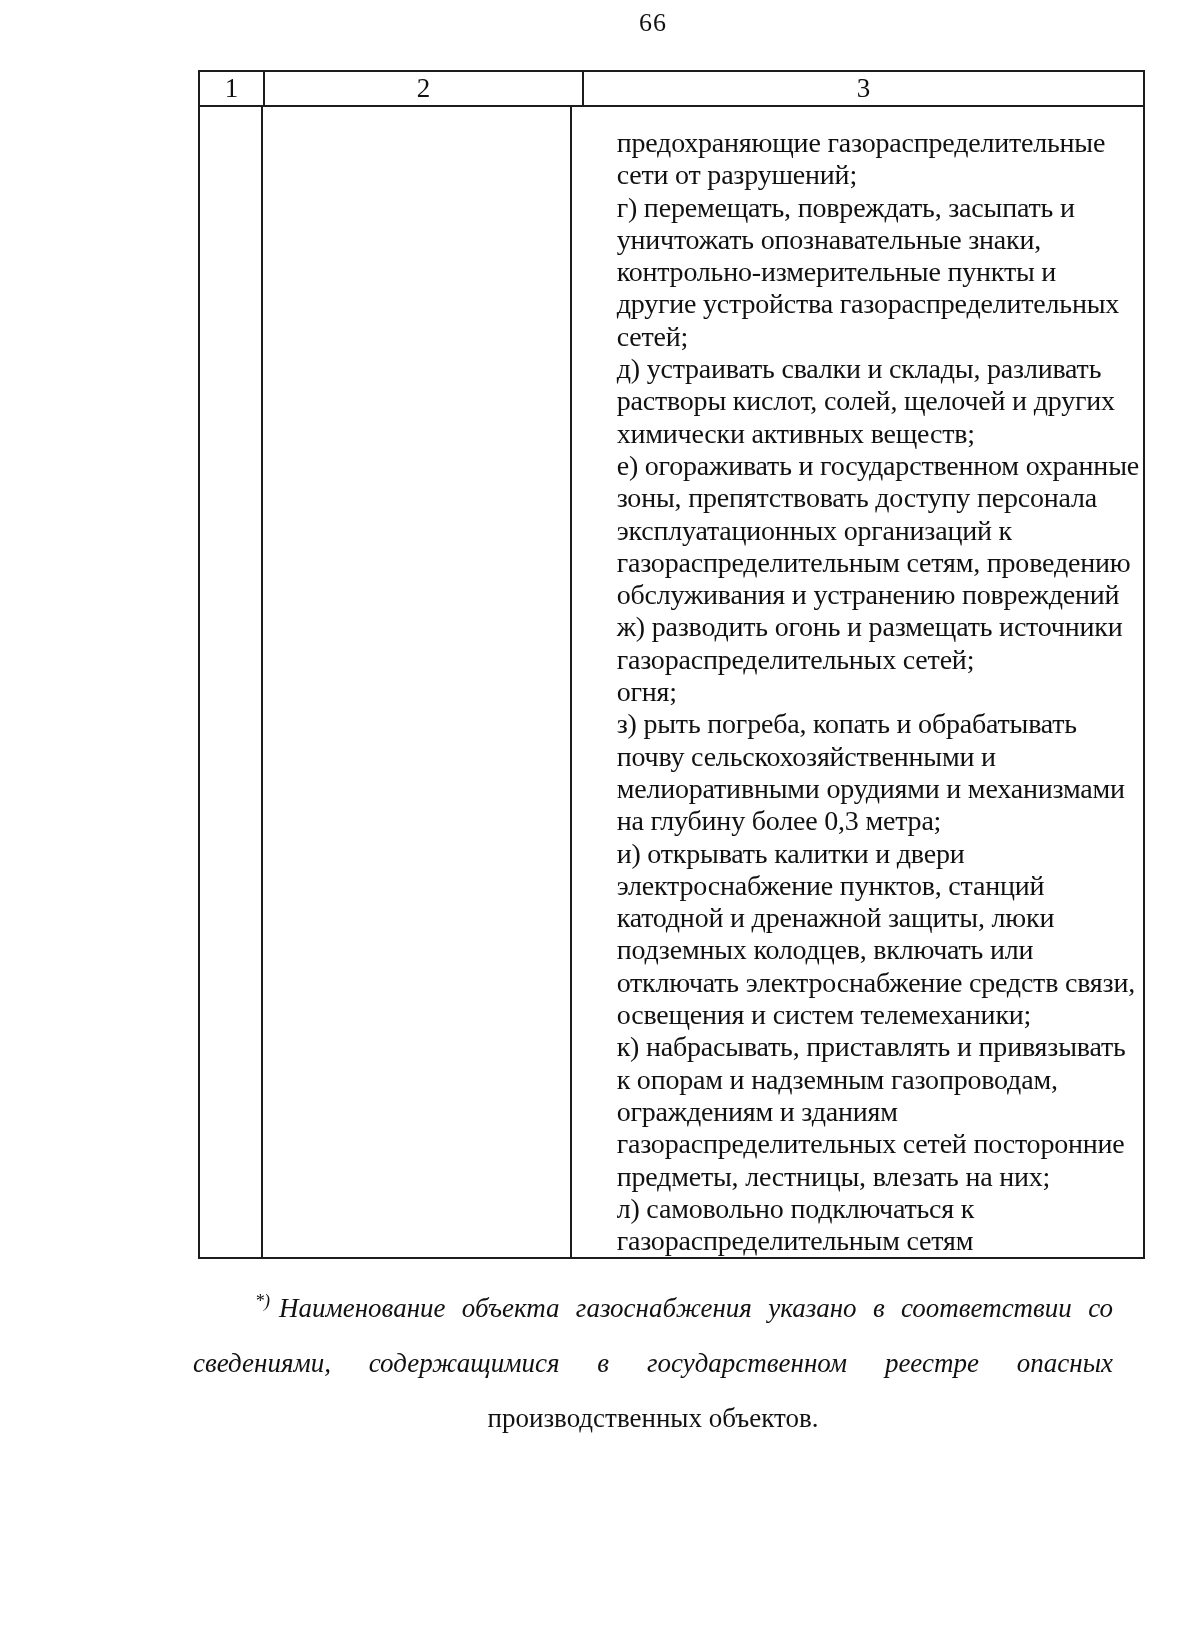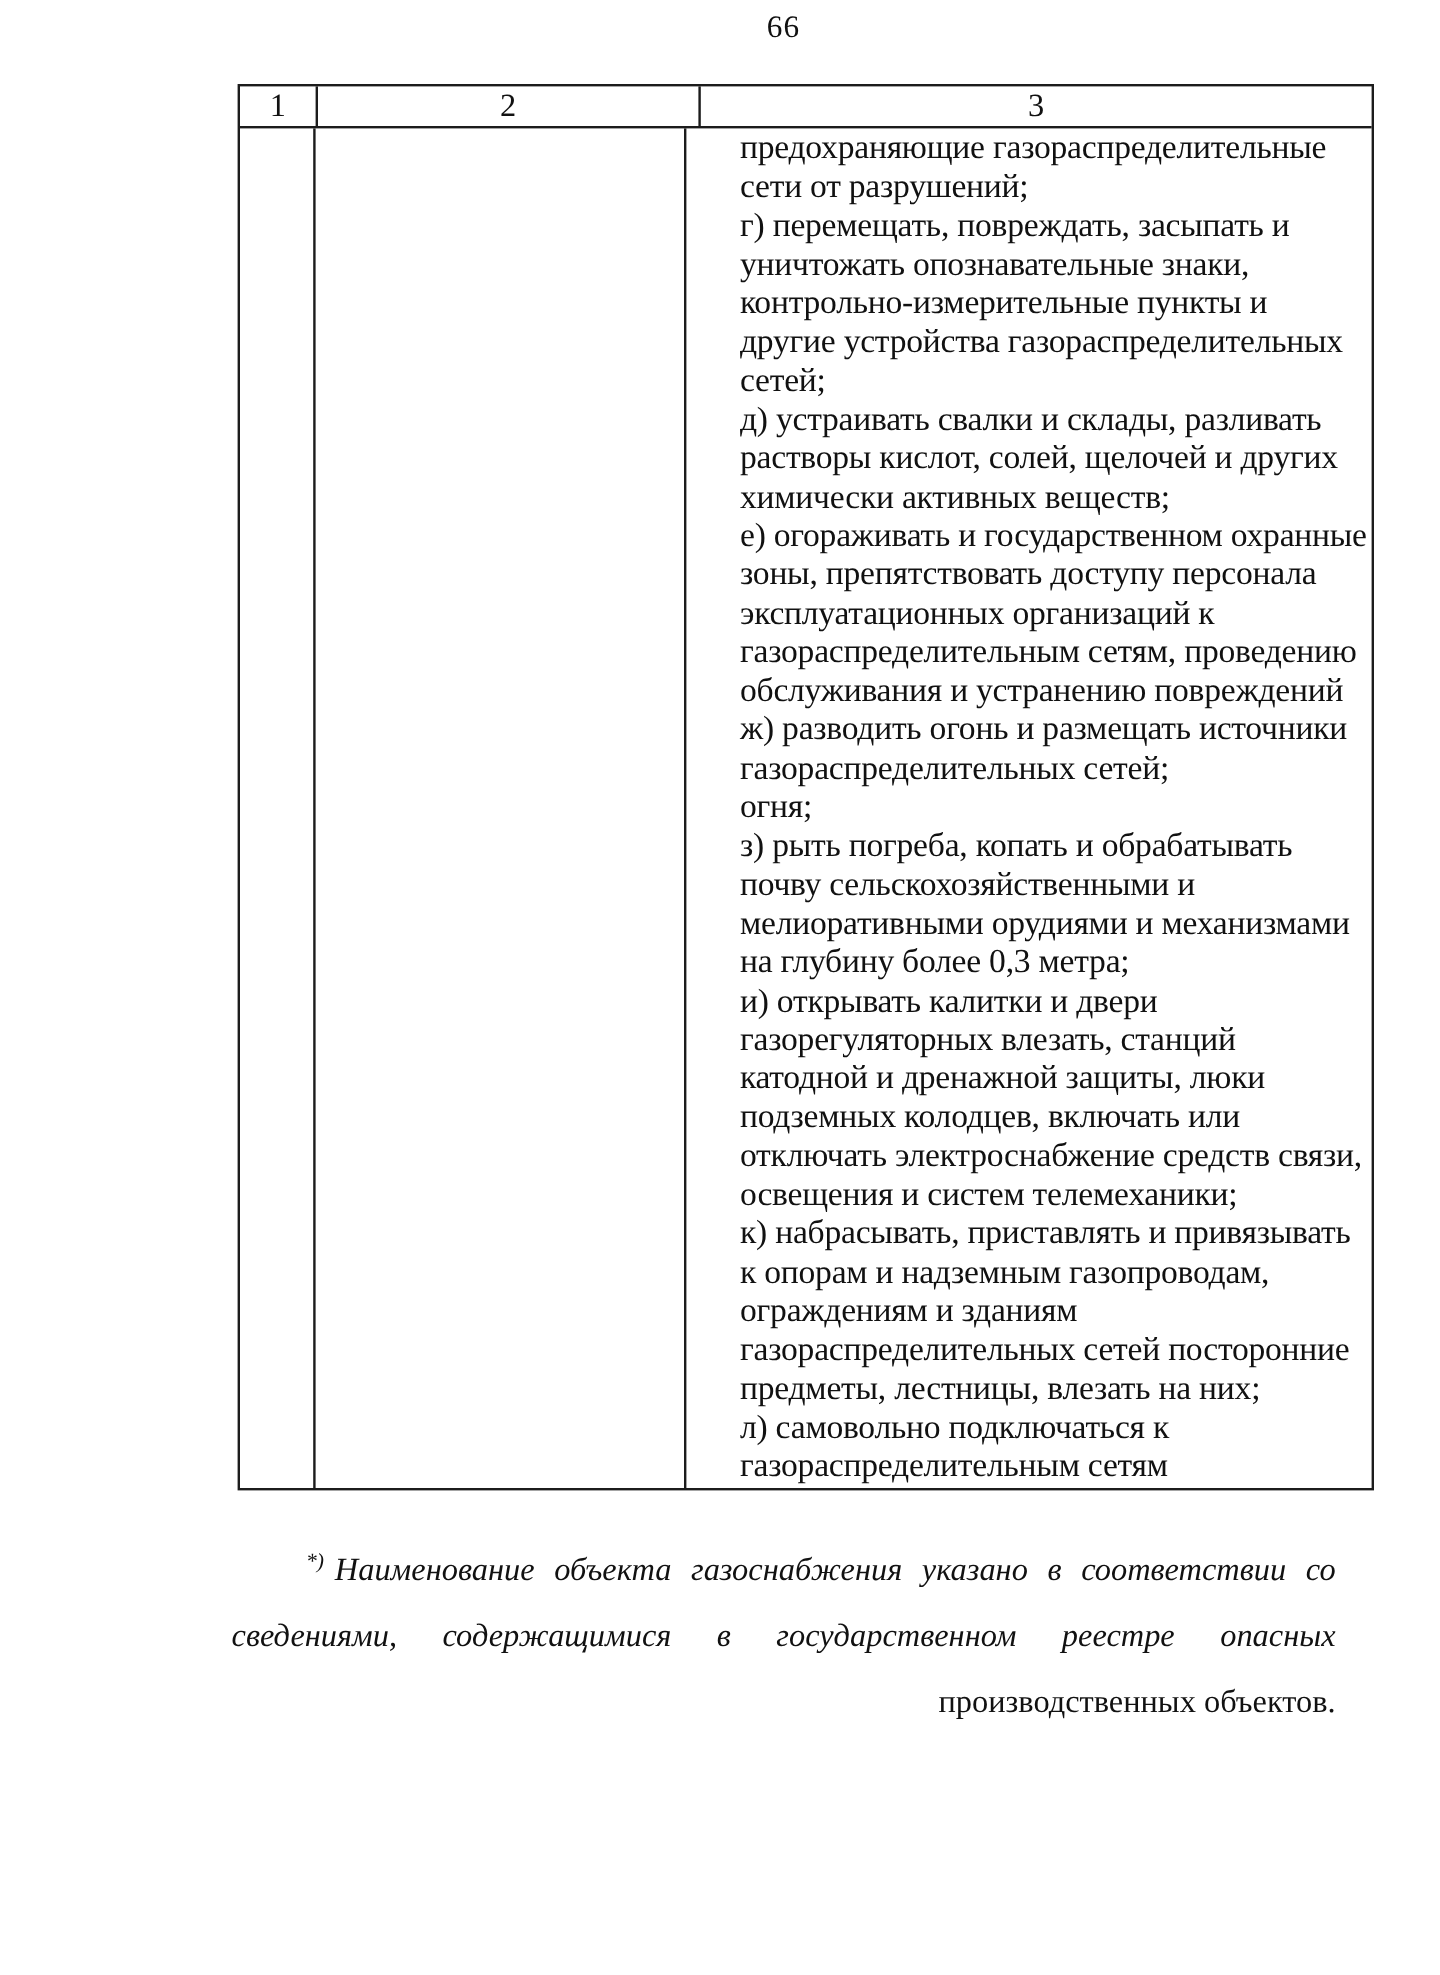--- a/index.html
+++ b/index.html
@@ -49,21 +49,21 @@
   .h-cell {
     text-align: center;
     font-size: 27px;
     line-height: 33px;
     height: 33px;
   }
   .t-body .t-cell {
     min-height: 1133px;
   }
   .cell-text {
-    padding: 1px 4px 0 8px;
+    padding: 20px 4px 0 8px;
     margin-left: 37px;
   }
   .tline {
     font-size: 28px;
     line-height: 32.3px;
     height: 32.3px;
     white-space: nowrap;
     letter-spacing: -0.2px;
   }
   .footnote {
@@ -88,21 +88,21 @@
     padding-left: 62px;
     box-sizing: border-box;
   }
   .fn-marker {
     font-size: 18px;
     vertical-align: super;
     line-height: 0;
     margin-right: 9px;
   }
   .fn-last {
-    text-align: right;
+    text-align: center;
   }
 </style>
 </head>
 <body>
 
 <div class="page-number">66</div>
 
 <div class="doc-table">
   <div class="t-row t-head">
     <div class="t-cell c1 h-cell">1</div>
@@ -130,21 +130,21 @@
           <div class="tline">газораспределительным сетям, проведению</div>
           <div class="tline">обслуживания и устранению повреждений</div>
           <div class="tline">ж) разводить огонь и размещать источники</div>
           <div class="tline">газораспределительных сетей;</div>
           <div class="tline">огня;</div>
           <div class="tline">з) рыть погреба, копать и обрабатывать</div>
           <div class="tline">почву сельскохозяйственными и</div>
           <div class="tline">мелиоративными орудиями и механизмами</div>
           <div class="tline">на глубину более 0,3 метра;</div>
           <div class="tline">и) открывать калитки и двери</div>
-          <div class="tline">газорегуляторных влезать, станций</div>
+          <div class="tline">электроснабжение пунктов, станций</div>
           <div class="tline">катодной и дренажной защиты, люки</div>
           <div class="tline">подземных колодцев, включать или</div>
           <div class="tline">отключать электроснабжение средств связи,</div>
           <div class="tline">освещения и систем телемеханики;</div>
           <div class="tline">к) набрасывать, приставлять и привязывать</div>
           <div class="tline">к опорам и надземным газопроводам,</div>
           <div class="tline">ограждениям и зданиям</div>
           <div class="tline">газораспределительных сетей посторонние</div>
           <div class="tline">предметы, лестницы, влезать на них;</div>
           <div class="tline">л) самовольно подключаться к</div>

